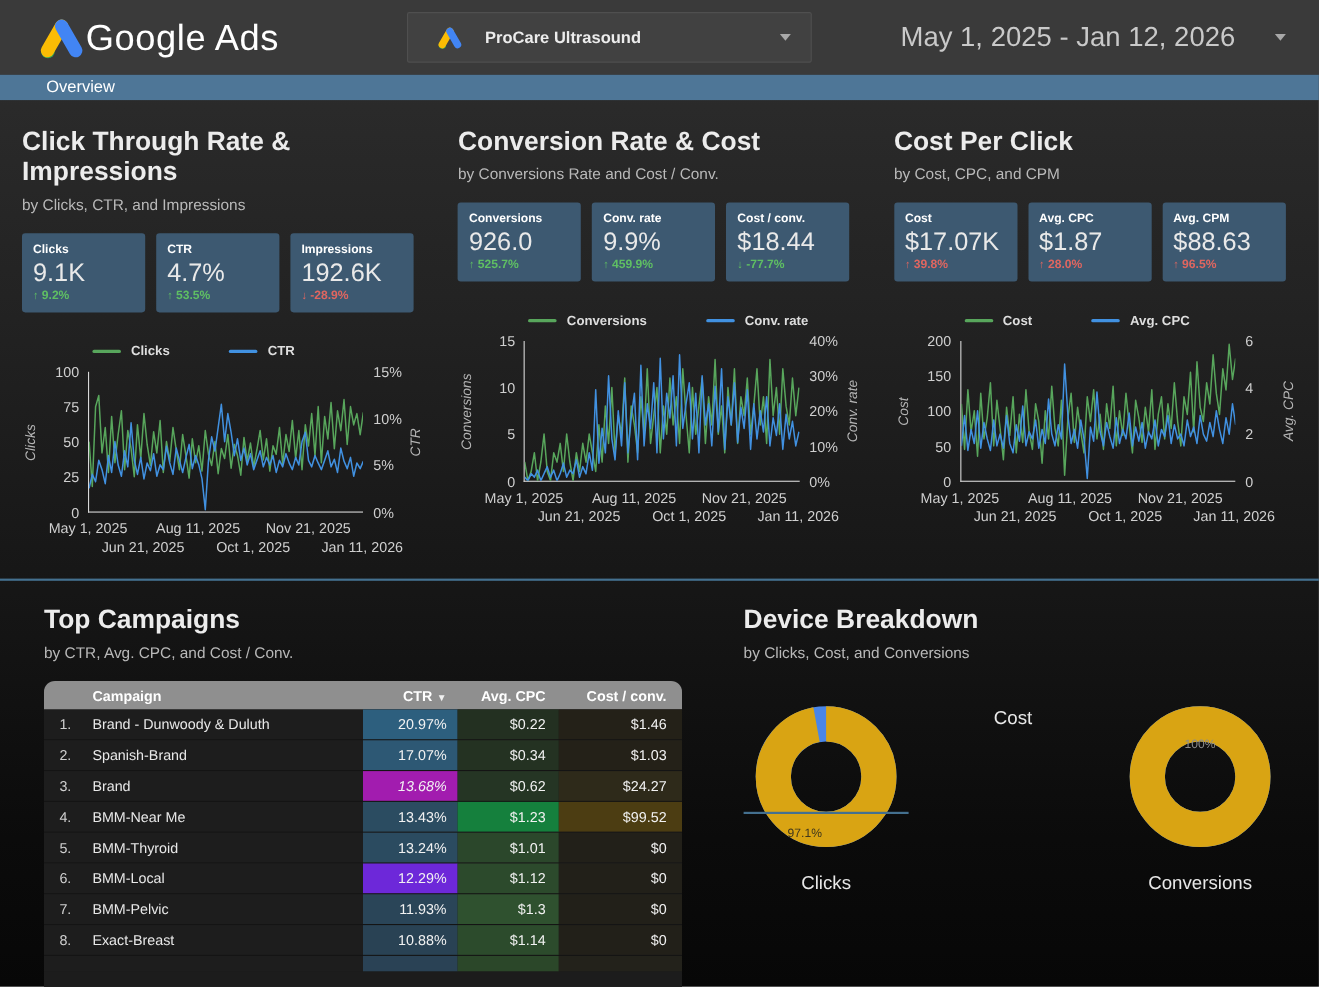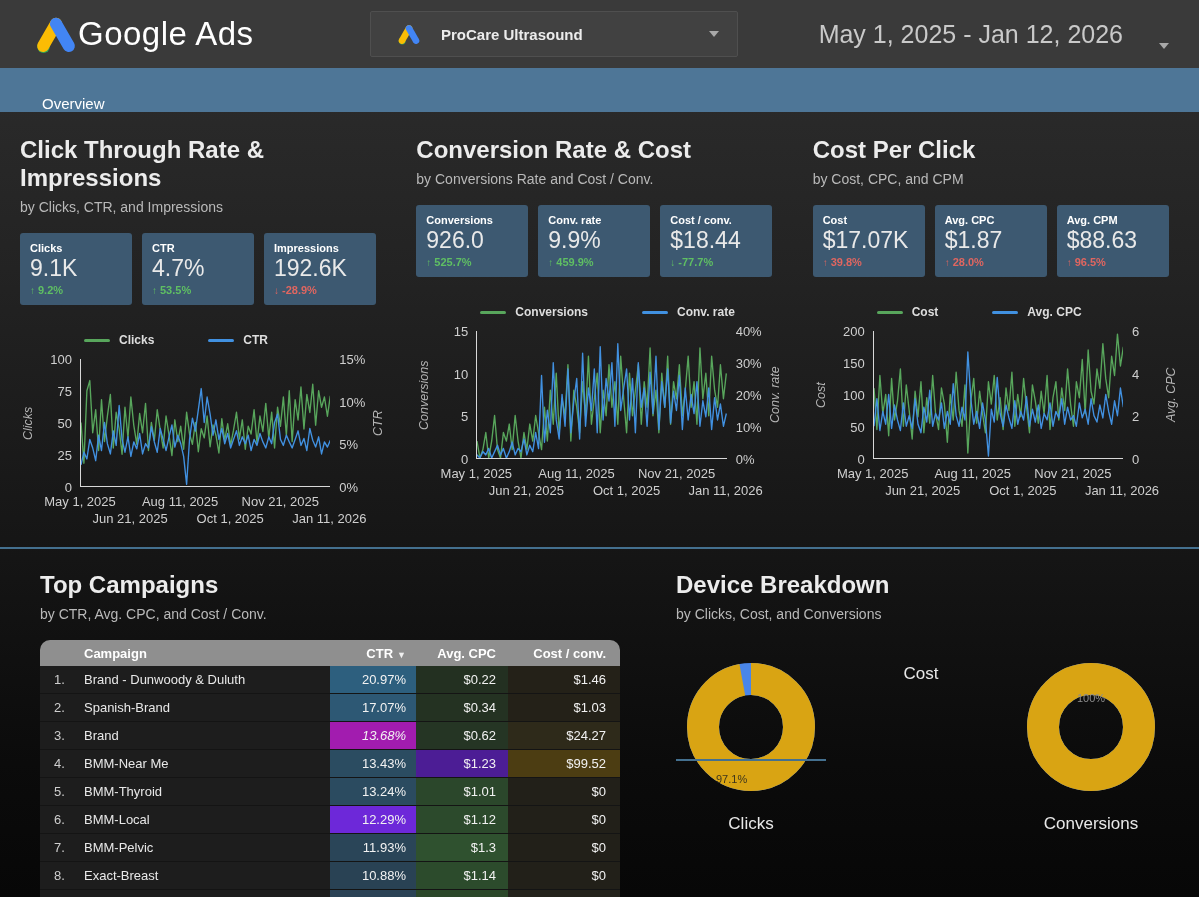--- a/index.html
+++ b/index.html
@@ -10,24 +10,24 @@
     color:#e8e8e8;
   }
   
   .header { height:68px; background:#3a3a3a; display:flex; align-items:center; padding:0 30px 0 34px; }
   .brand { display:flex; align-items:center; width:336px; }
   .brand-title { font-size:33px; color:#fff; letter-spacing:.5px; }
   .account { width:368px; height:46px; background:#414141; border:1px solid #4f4f4f; border-radius:2px;
              display:flex; align-items:center; gap:20px; padding:0 18px 0 26px; cursor:pointer; }
   .account-label { font-size:15px; font-weight:700; color:#ececec; flex:1; }
   .caret { width:0; height:0; border-left:5px solid transparent; border-right:5px solid transparent; border-top:6px solid #a8a8a8; }
-  .daterange { margin-left:auto; display:flex; align-items:flex-end; gap:36px; cursor:pointer; }
+  .daterange { margin-left:auto; display:flex; align-items:center; gap:36px; cursor:pointer; }
   .daterange-label { font-size:25px; color:#c9c9c9; }
   
-  .navbar { height:44px; background:#4e7697; display:flex; align-items:flex-end; padding-left:42px; }
+  .navbar { height:23px; background:#4e7697; display:flex; align-items:center; padding-left:42px; }
   .nav-tab { color:#fff; font-size:15px; cursor:pointer; }
   
   .main { padding:14px 20px 0; }
   .sections { display:grid; grid-template-columns:repeat(3,1fr); column-gap:30px; }
   .sec-title { font-size:24px; font-weight:700; color:#ececec; margin:10px 0 7px; }
   .sec-sub { font-size:14px; color:#b9b9b9; margin-bottom:18px; }
   .cards { display:flex; gap:10px; margin-bottom:28px; }
   .card { width:112px; height:72px; background:#3d5971; border-radius:3px; padding:9px 10px; }
   .card-label { font-size:11px; font-weight:700; color:#fff; }
   .card-value { font-size:23px; color:#e9e9e9; margin-top:1px; }
@@ -378,21 +378,21 @@
     <div class="col-name">Brand</div>
     <div class="cell col-ctr" style="background: #a21caf; font-style: italic;">13.68%</div>
     <div class="cell col-cpc" style="background: rgb(37, 53, 36);">$0.62</div>
     <div class="cell col-cost" style="background: rgb(46, 42, 26);">$24.27</div>
   </div>
 
   <div class="trow">
     <div class="col-num">4.</div>
     <div class="col-name">BMM-Near Me</div>
     <div class="cell col-ctr" style="background: rgb(43, 76, 97);">13.43%</div>
-    <div class="cell col-cpc" style="background: #4c1d95;">$1.23</div>
+    <div class="cell col-cpc" style="background: #15803d;">$1.23</div>
     <div class="cell col-cost" style="background: rgb(76, 61, 18);">$99.52</div>
   </div>
 
   <div class="trow">
     <div class="col-num">5.</div>
     <div class="col-name">BMM-Thyroid</div>
     <div class="cell col-ctr" style="background: rgb(43, 75, 96);">13.24%</div>
     <div class="cell col-cpc" style="background: rgb(43, 71, 43);">$1.01</div>
     <div class="cell col-cost" style="background: rgb(34, 32, 25);">$0</div>
   </div>

